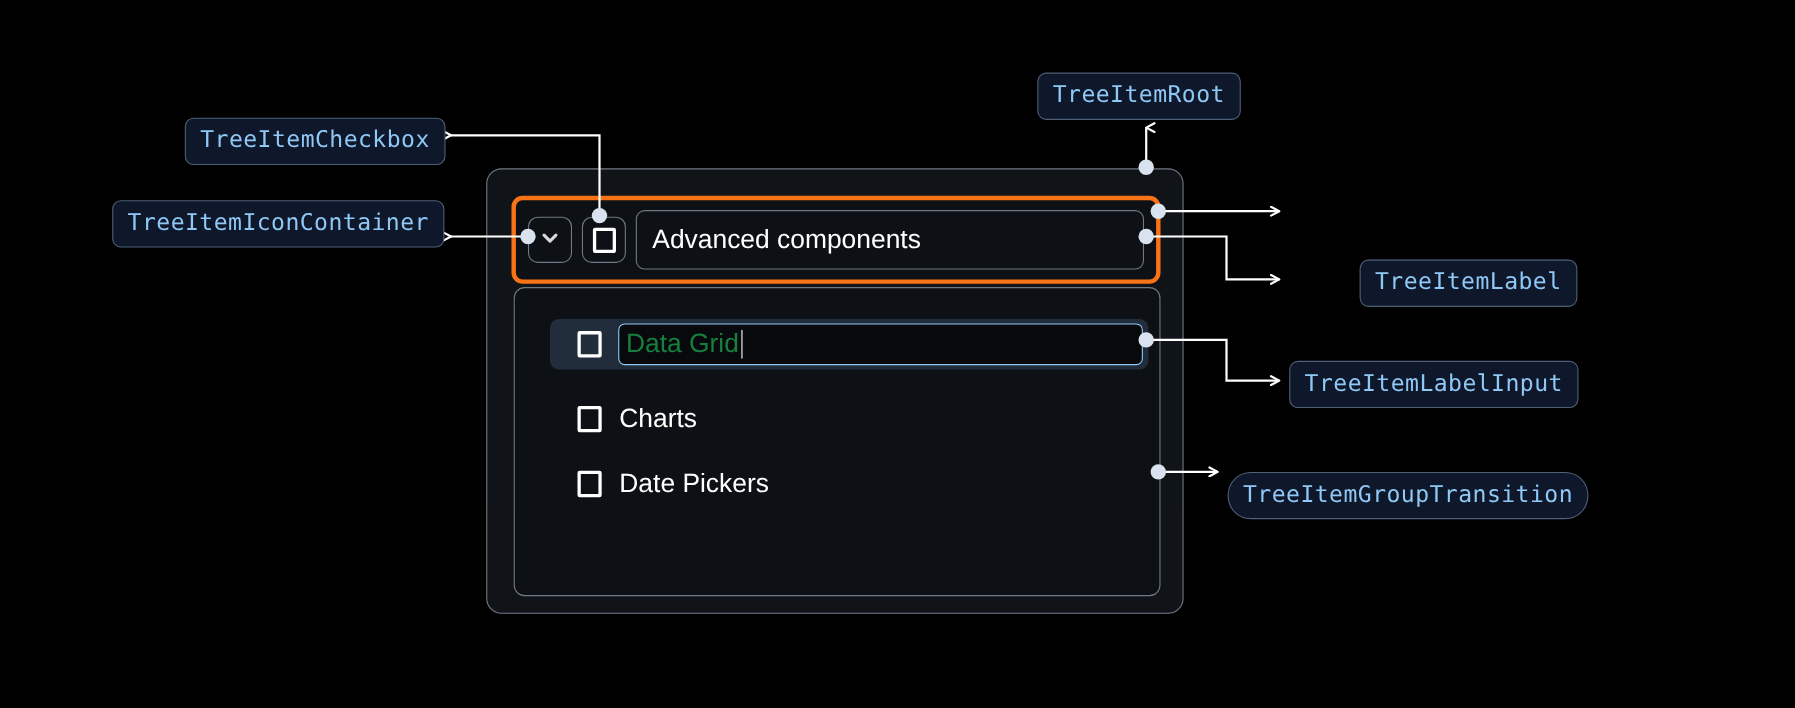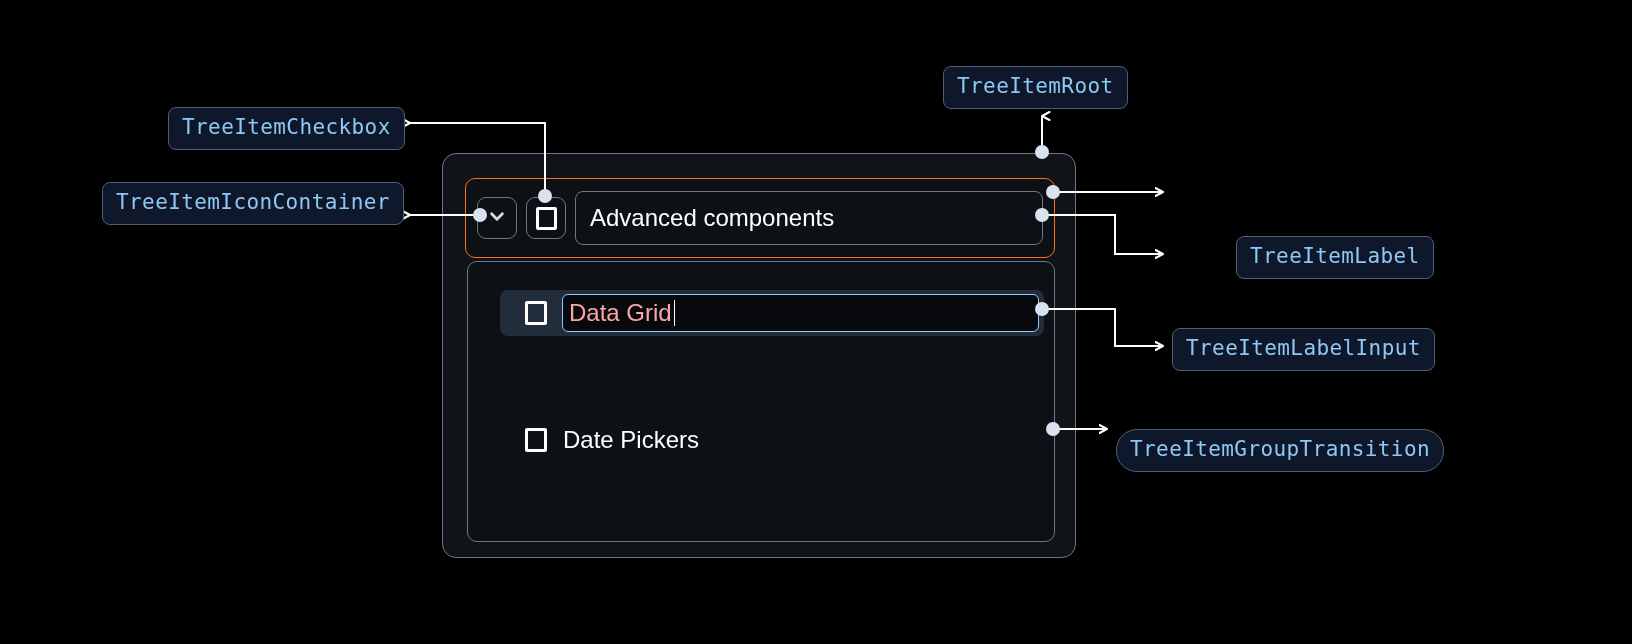--- a/index.html
+++ b/index.html
@@ -64,21 +64,21 @@
   }
 
   #tree-content {
     position: absolute;
     left: 22px;
     top: 24px;
     width: 590px;
     height: 80px;
     box-sizing: border-box;
     background: #0d1014;
-    border: 1px solid #f97316;
+    border: 4px solid #f97316;
     border-radius: 10px;
     display: flex;
     align-items: center;
     padding: 0 11px;
     gap: 9px;
   }
 
   .icon-container {
     width: 40px;
     height: 42px;
@@ -177,21 +177,21 @@
     flex: 1 1 auto;
     height: 38px;
     margin-right: 5px;
     box-sizing: border-box;
     background: #07090c;
     border: 1.5px solid #90caf9;
     border-radius: 6px;
     display: flex;
     align-items: center;
     padding-left: 6px;
-    color: #fca5a5;
+    color: #15803d;
     font-size: 24px;
     position: relative;
   }
   .caret {
     display: inline-block;
     width: 1.5px;
     height: 26px;
     background: #ffffff;
     margin-left: 2px;
   }
@@ -226,20 +226,24 @@
     <div id="group-transition">
 
       <div class="child-row selected" style="top:28px;">
         <span class="child-cb"></span>
         <span class="child-input">
           <span>Data Grid</span>
             <span class="caret"></span>
         </span>
       </div>
 
+      <div class="child-row" style="top:96px;">
+        <span class="child-cb"></span>
+        <span class="child-label">Charts</span>
+      </div>
 
       <div class="child-row" style="top:155px;">
         <span class="child-cb"></span>
         <span class="child-label">Date Pickers</span>
       </div>
 
 
     </div>
   </div>
 

